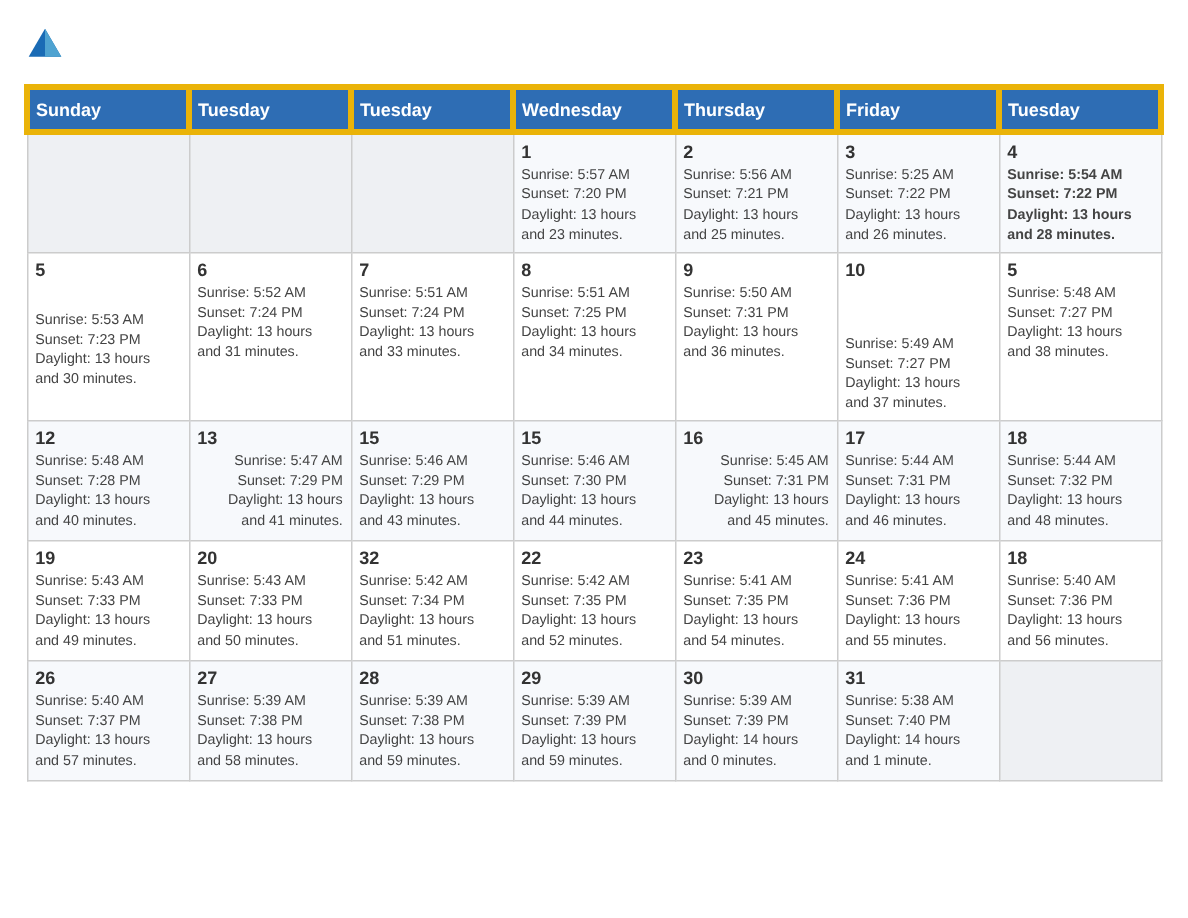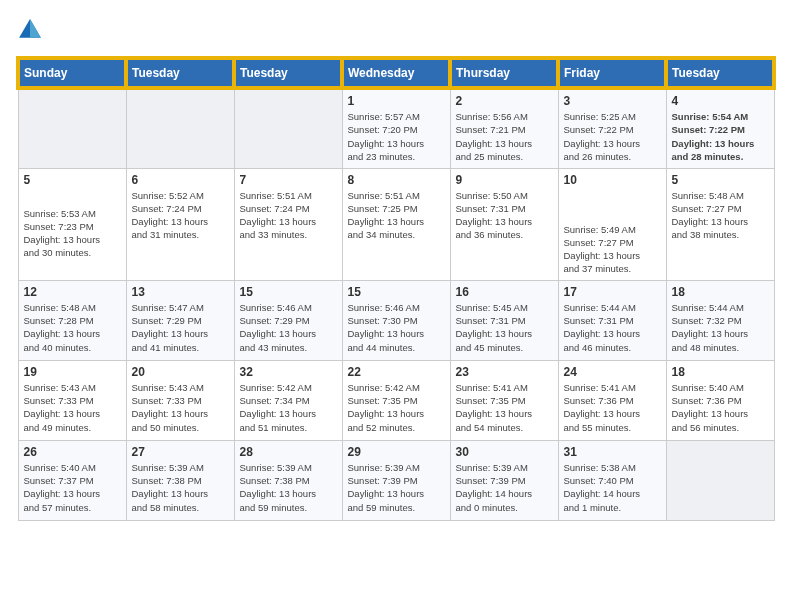--- a/index.html
+++ b/index.html
@@ -213,42 +213,42 @@
       <tr>
         <td>
           <span class="day-number">12</span>
           <div class="day-info" style="white-space: pre-line;">Sunrise: 5:48 AM
 Sunset: 7:28 PM
 Daylight: 13 hours
 and 40 minutes.</div>
         </td>
         <td>
           <span class="day-number">13</span>
-          <div class="day-info" style="white-space: pre-line;">Sunrise: 5:47 AM
+          <div class="day-info" style="white-space: pre-line; text-align: right;">Sunrise: 5:47 AM
 Sunset: 7:29 PM
 Daylight: 13 hours
 and 41 minutes.</div>
         </td>
         <td>
           <span class="day-number">15</span>
           <div class="day-info" style="white-space: pre-line;">Sunrise: 5:46 AM
 Sunset: 7:29 PM
 Daylight: 13 hours
 and 43 minutes.</div>
         </td>
         <td>
           <span class="day-number">15</span>
           <div class="day-info" style="white-space: pre-line;">Sunrise: 5:46 AM
 Sunset: 7:30 PM
 Daylight: 13 hours
 and 44 minutes.</div>
         </td>
         <td>
           <span class="day-number">16</span>
-          <div class="day-info" style="white-space: pre-line;">Sunrise: 5:45 AM
+          <div class="day-info" style="white-space: pre-line; text-align: right;">Sunrise: 5:45 AM
 Sunset: 7:31 PM
 Daylight: 13 hours
 and 45 minutes.</div>
         </td>
         <td>
           <span class="day-number">17</span>
           <div class="day-info" style="white-space: pre-line;">Sunrise: 5:44 AM
 Sunset: 7:31 PM
 Daylight: 13 hours
 and 46 minutes.</div>

